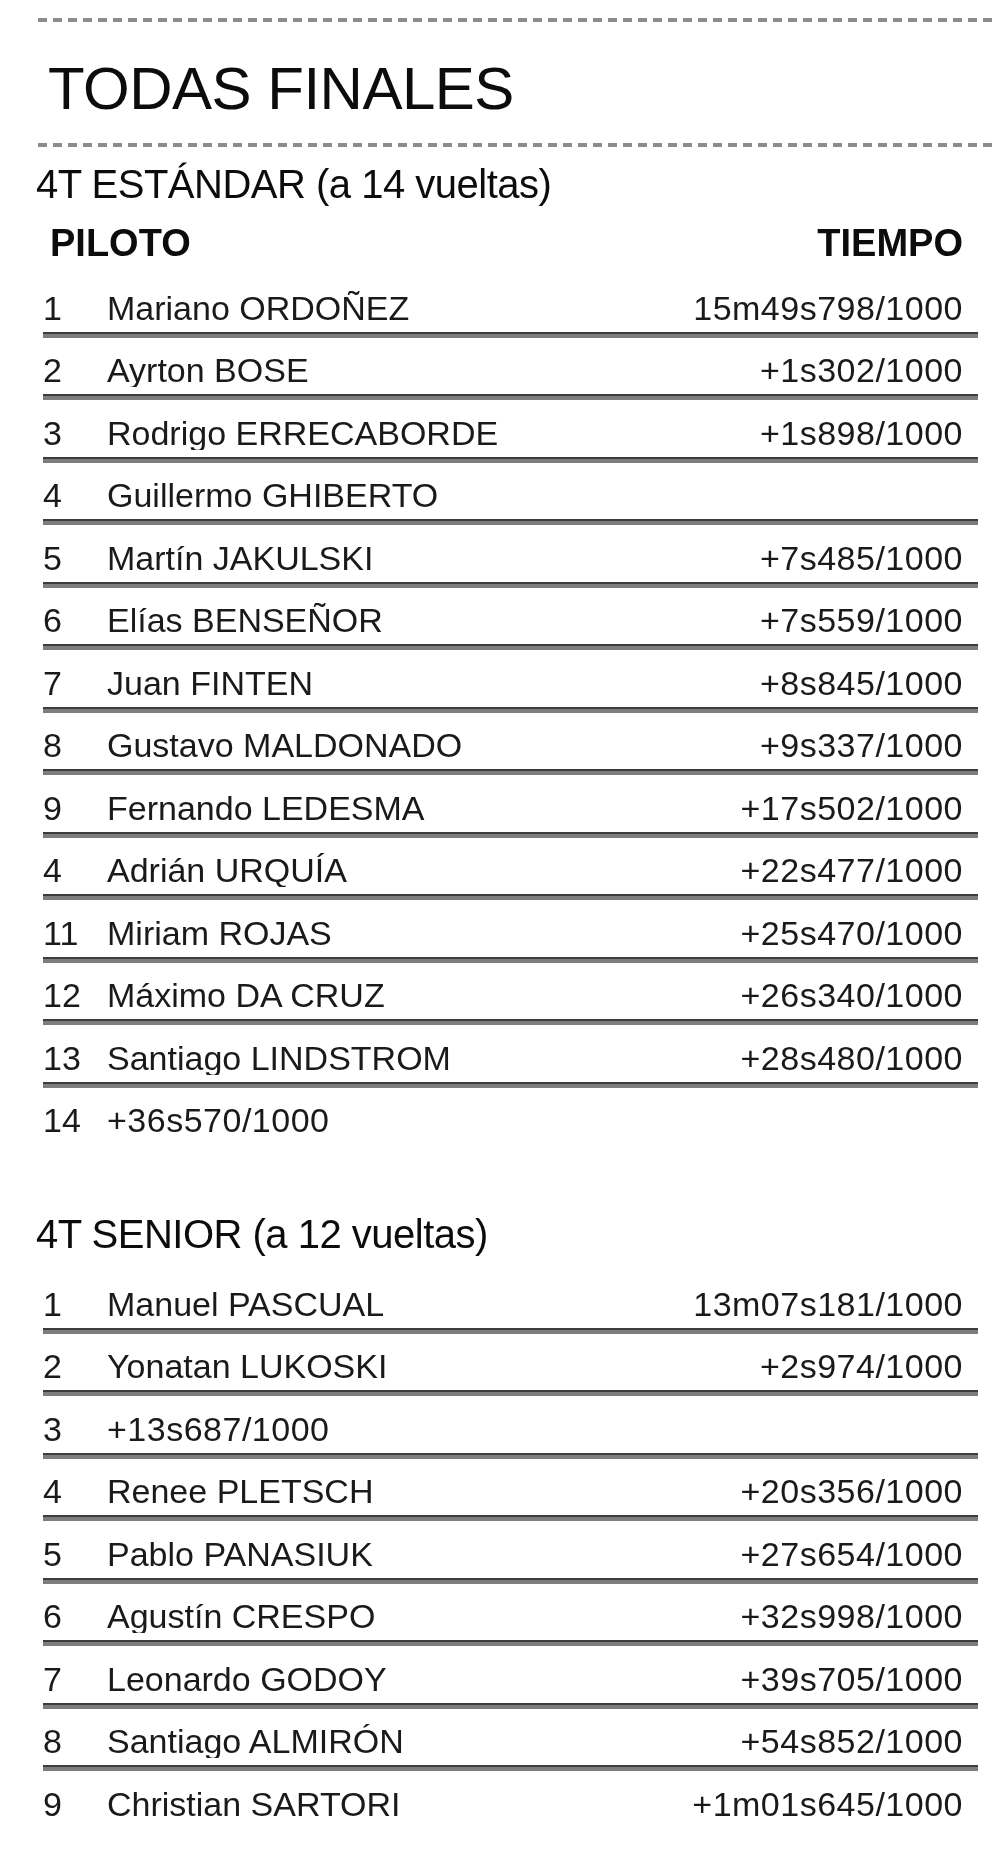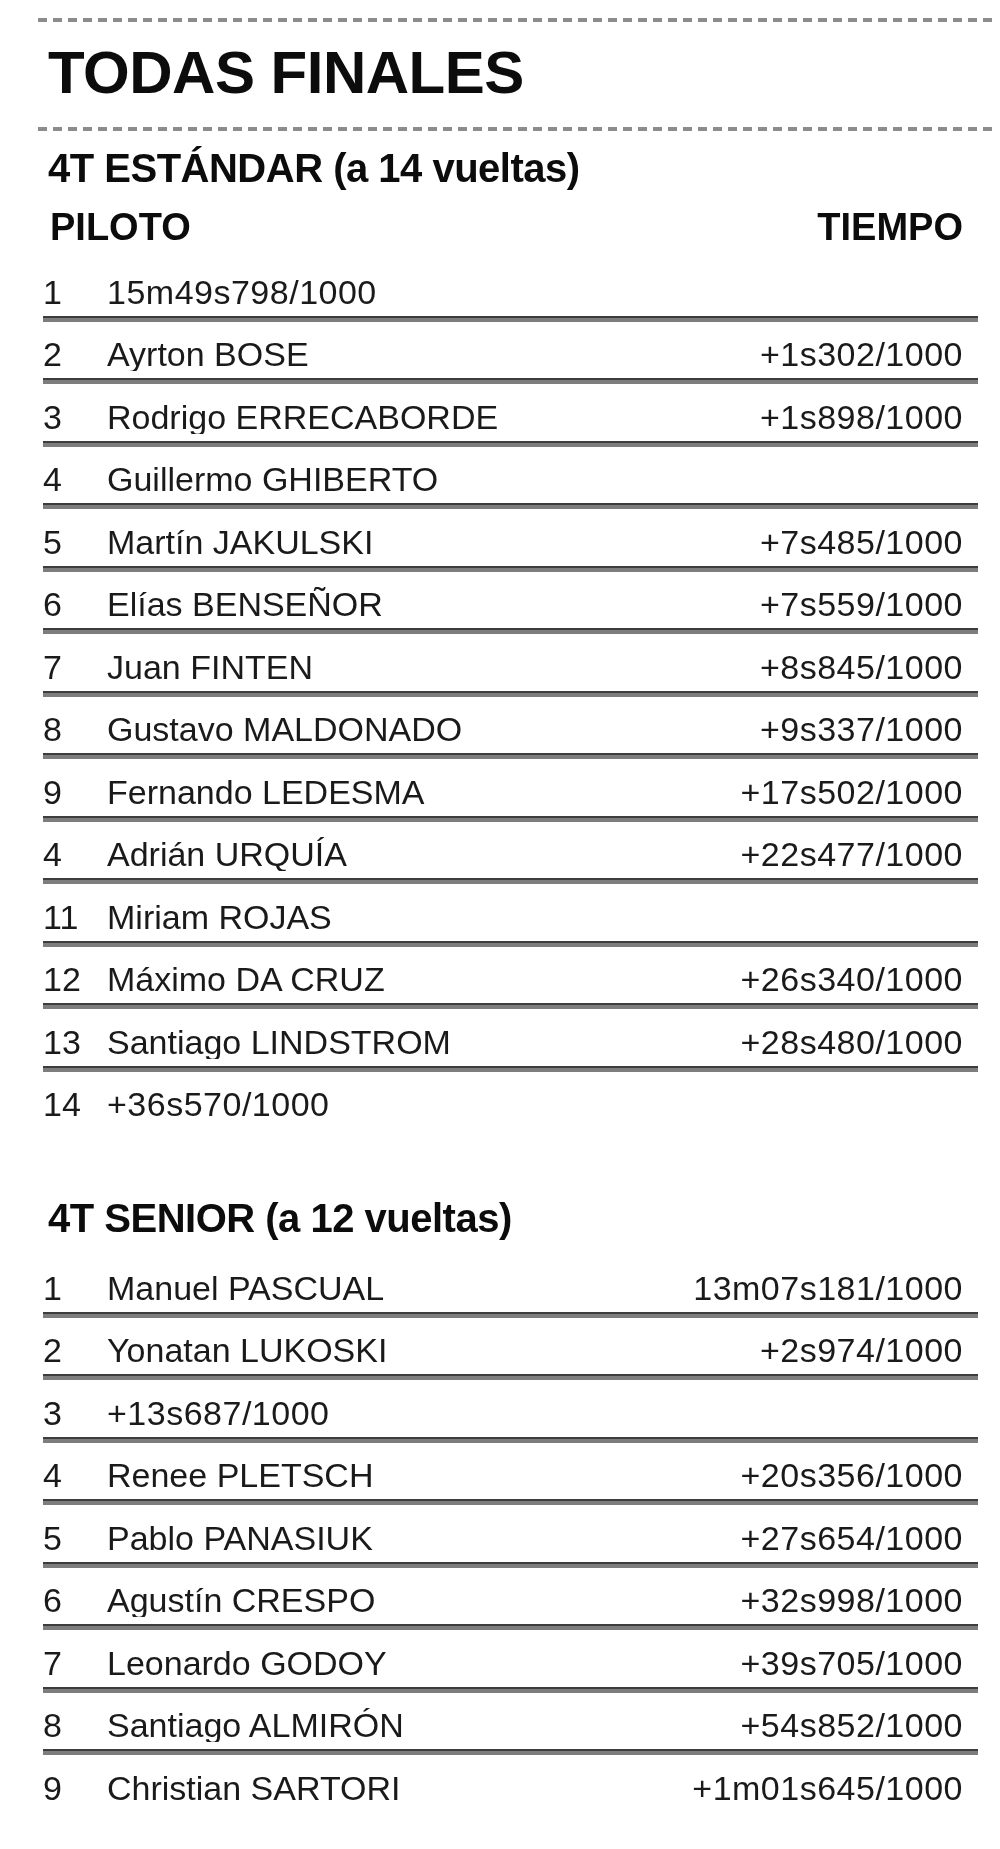--- a/index.html
+++ b/index.html
@@ -23,33 +23,33 @@
     height:4px;
     margin-left:38px;
     margin-right:5px;
     background:repeating-linear-gradient(90deg, var(--dash) 0 9px, transparent 9px 15px);
   }
   #rule-top{margin-top:18px;}
   #rule-title{margin-top:24px;}
   h1.page-title{
     font-size:60px;
     line-height:60px;
-    font-weight:bold;
+    font-weight:normal;
     letter-spacing:-0.5px;
     color:var(--heading-ink);
-    margin:21px 0 0 48px;
+    margin:37px 0 0 48px;
   }
   section.race-section{margin:0;}
   h2.section-heading{
     font-size:40px;
     line-height:40px;
-    font-weight:bold;
+    font-weight:normal;
     letter-spacing:-0.5px;
     color:var(--heading-ink);
-    margin:17px 0 0 48px;
+    margin:17px 0 0 36px;
   }
   section.race-section + section.race-section h2.section-heading{
     margin-top:70px;
   }
   .col-headers{
     display:flex;
     justify-content:space-between;
     font-size:38px;
     line-height:38px;
     font-weight:bold;
@@ -89,20 +89,21 @@
   <div id="sections">
   <section class="race-section">
     <h2 class="section-heading">4T ESTÁNDAR (a 14 vueltas)</h2>
     <div class="col-headers">
       <span class="col-piloto">PILOTO</span>
       <span class="col-tiempo">TIEMPO</span>
     </div>
     <div class="rows">
   <div class="row">
     <span class="pos">1</span>
+    <span class="name">Mariano ORDOÑEZ</span>
     <span class="time">15m49s798/1000</span>
   </div>
 <div class="sep"></div>
   <div class="row">
     <span class="pos">2</span>
     <span class="name">Ayrton BOSE</span>
     <span class="time">+1s302/1000</span>
   </div>
 <div class="sep"></div>
   <div class="row">
@@ -148,20 +149,21 @@
 <div class="sep"></div>
   <div class="row">
     <span class="pos">4</span>
     <span class="name">Adrián URQUÍA</span>
     <span class="time">+22s477/1000</span>
   </div>
 <div class="sep"></div>
   <div class="row">
     <span class="pos">11</span>
     <span class="name">Miriam ROJAS</span>
+    <span class="time">+25s470/1000</span>
   </div>
 <div class="sep"></div>
   <div class="row">
     <span class="pos">12</span>
     <span class="name">Máximo DA CRUZ</span>
     <span class="time">+26s340/1000</span>
   </div>
 <div class="sep"></div>
   <div class="row">
     <span class="pos">13</span>

